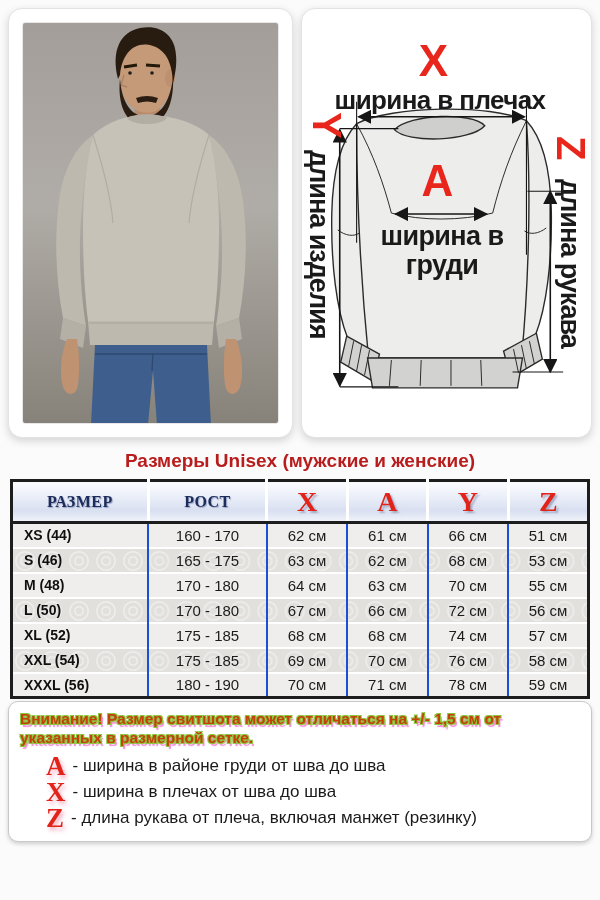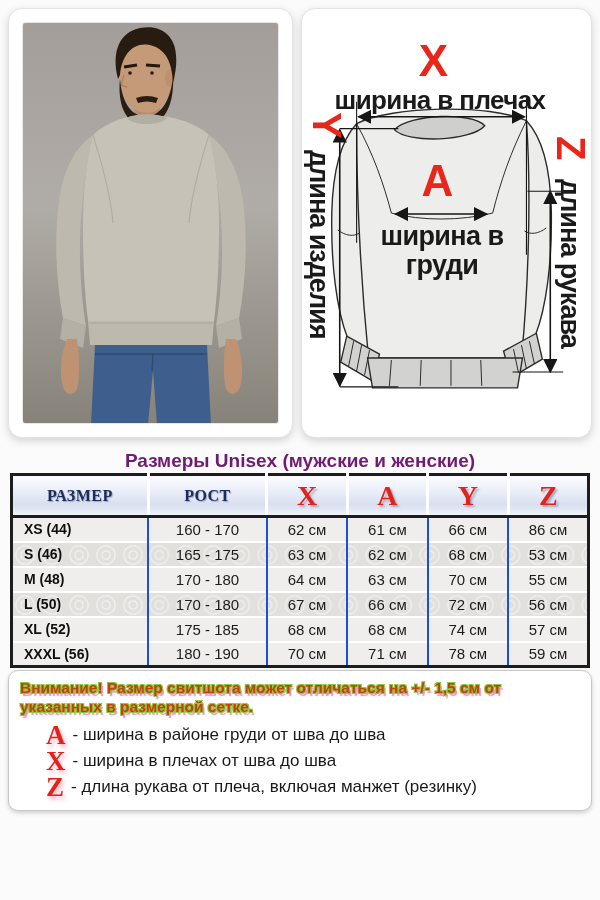--- a/index.html
+++ b/index.html
@@ -28,21 +28,21 @@
   .dg-x-label  { left:0; top:78px; width:276px; text-align:center; font-size:26px; letter-spacing:-.6px; line-height:1; }
   .dg-a-letter { left:-10px; top:150px; width:291px; text-align:center; font-size:44px; line-height:1; }
   .dg-a-label  { left:0; top:204px; width:280px; text-align:center; font-size:27px; letter-spacing:-.6px; line-height:1.08; }
   .dg-a-label .a-inner { max-width:175px; margin:9px auto; }
   .vtext { writing-mode:vertical-rl; text-orientation:mixed; }
   .dg-y-letter { left:5px;  top:103px; font-size:40px; line-height:1; }
   .dg-y-label  { left:1px;  top:141px; font-size:27px; letter-spacing:-1px; height:256px; }
   .dg-z-letter { left:249px; top:127px; font-size:40px; line-height:1; }
   .dg-z-label  { left:252px; top:170px; font-size:27px; letter-spacing:-1px; height:210px; }
 
-  h1.title { margin:12px 0 1px 0; text-align:center; font-size:19px; color:#701a75; font-weight:bold; }
+  h1.title { margin:12px 0 7px 0; text-align:center; font-size:19px; color:#b91c1c; font-weight:bold; }
 
   table.size-table { margin-left:10px; width:580px; border-collapse:collapse; border:3px solid #1d1d1d; table-layout:fixed; }
   thead th {
     height:42px; padding:0;
     background:linear-gradient(180deg,#fbfcff 0%,#e9edf8 40%,#d8dff0 72%,#f1f3fa 100%);
     border-left:3px solid #fff; border-bottom:3px solid #1d1d1d;
   }
   thead th:first-child { border-left:none; }
   th.text-col { font-family:"Liberation Serif", serif; font-size:16px; color:#1c2c5b; letter-spacing:.5px; text-shadow:1px 1px 1px rgba(150,160,195,.9); }
   th.letter-col { font-family:"Liberation Serif", serif; font-size:28px; color:#e2231a; text-shadow:2px 2px 2px rgba(120,130,165,.6); }
@@ -208,21 +208,21 @@
         <th class="letter-col">Z</th>
       </tr>
     </thead>
     <tbody>
       <tr class="r-odd">
         <td class="size-cell">XS (44)</td>
         <td>160 - 170</td>
         <td>62 см</td>
         <td>61 см</td>
         <td>66 см</td>
-        <td>86 см</td>
+        <td>51 см</td>
       </tr>
       <tr class="r-even">
         <td class="size-cell">S (46)</td>
         <td>165 - 175</td>
         <td>63 см</td>
         <td>62 см</td>
         <td>68 см</td>
         <td>53 см</td>
       </tr>
       <tr class="r-odd">
@@ -242,20 +242,28 @@
         <td>56 см</td>
       </tr>
       <tr class="r-odd">
         <td class="size-cell">XL (52)</td>
         <td>175 - 185</td>
         <td>68 см</td>
         <td>68 см</td>
         <td>74 см</td>
         <td>57 см</td>
       </tr>
+      <tr class="r-even">
+        <td class="size-cell">XXL (54)</td>
+        <td>175 - 185</td>
+        <td>69 см</td>
+        <td>70 см</td>
+        <td>76 см</td>
+        <td>58 см</td>
+      </tr>
       <tr class="r-odd">
         <td class="size-cell">XXXL (56)</td>
         <td>180 - 190</td>
         <td>70 см</td>
         <td>71 см</td>
         <td>78 см</td>
         <td>59 см</td>
       </tr>
     </tbody>
   </table>

